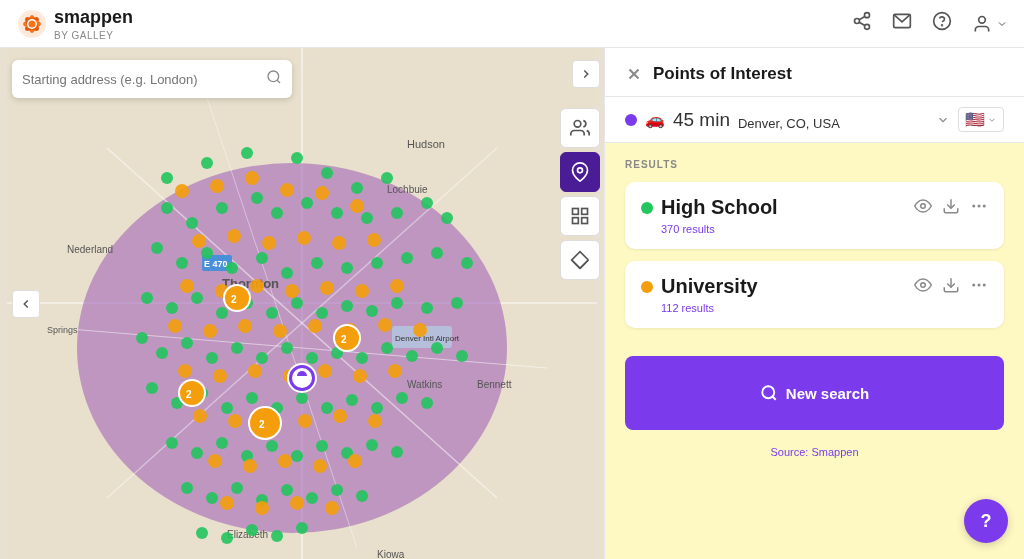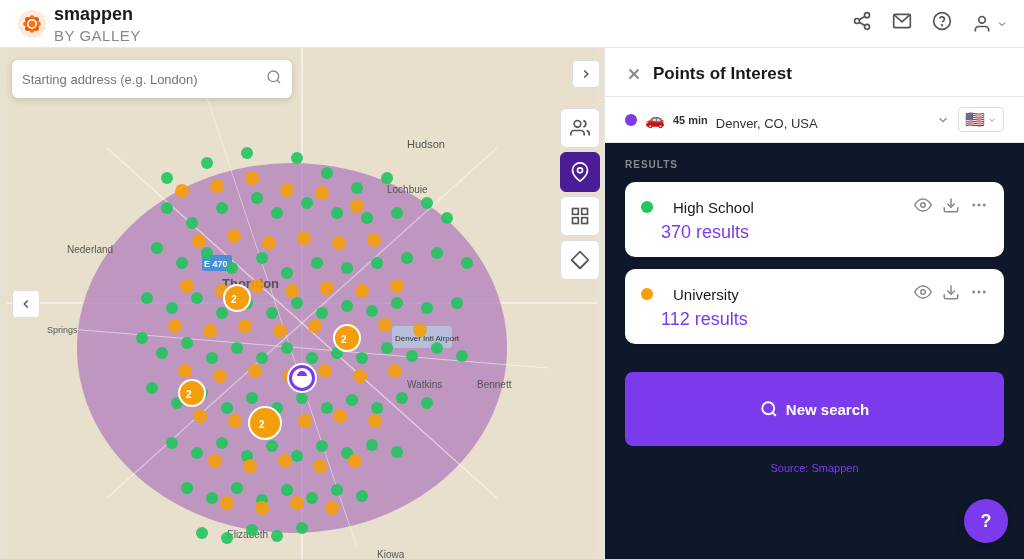--- a/index.html
+++ b/index.html
@@ -21,21 +21,21 @@
       gap: 6px;
       font-weight: 700;
       font-size: 18px;
       color: #1a1a1a;
     }
     .logo-icon {
       width: 32px;
       height: 32px;
     }
     .logo-sub {
-      font-size: 15px;
+      font-size: 10px;
       font-weight: 400;
       color: #888;
       margin-top: 2px;
       display: block;
       letter-spacing: 0.5px;
     }
     .header-right {
       margin-left: auto;
       display: flex;
       align-items: center;
@@ -171,21 +171,21 @@
     }
     .map-tool-btn.active {
       background: #4a1d96;
       color: #fff;
       border-color: #4a1d96;
     }
 
     
     .right-panel {
       width: 420px;
-      background: #0f172a;
+      background: #fef9c3;
       display: flex;
       flex-direction: column;
       border-left: 1px solid #e5e7eb;
       overflow-y: auto;
     }
 
     .panel-header {
       display: flex;
       align-items: center;
       gap: 10px;
@@ -220,22 +220,22 @@
       height: 12px;
       border-radius: 50%;
       background: #7c3aed;
       flex-shrink: 0;
     }
     .location-car-icon {
       font-size: 16px;
       color: #555;
     }
     .location-time {
-      font-size: 11px;
-      font-weight: 700;
+      font-size: 19px;
+      font-weight: 400;
       color: #333;
       text-align: right;
     }
     .location-name {
       font-size: 13px;
       color: #333;
       flex: 1;
       margin-top: 8px;
     }
     .flag-btn {
@@ -284,38 +284,37 @@
     }
     .result-dot {
       width: 12px;
       height: 12px;
       border-radius: 50%;
       flex-shrink: 0;
     }
     .result-dot.green { background: #22c55e; }
     .result-dot.yellow { background: #f59e0b; }
     .result-name {
-      font-size: 15px;
-      font-weight: 400;
+      font-size: 20px;
+      font-weight: 700;
       color: #1a1a1a;
-      margin-left: 12px;
     }
     .result-actions {
       display: flex;
       align-items: center;
       gap: 10px;
       color: #888;
       font-size: 16px;
     }
     .result-action-icon {
       cursor: pointer;
       color: #888;
     }
     .result-count {
-      font-size: 18px;
+      font-size: 11px;
       color: #7c3aed;
       font-weight: 500;
       padding-left: 20px;
     }
 
     
     .new-search-section {
       padding: 8px 20px 12px;
       display: flex;
       justify-content: center;

